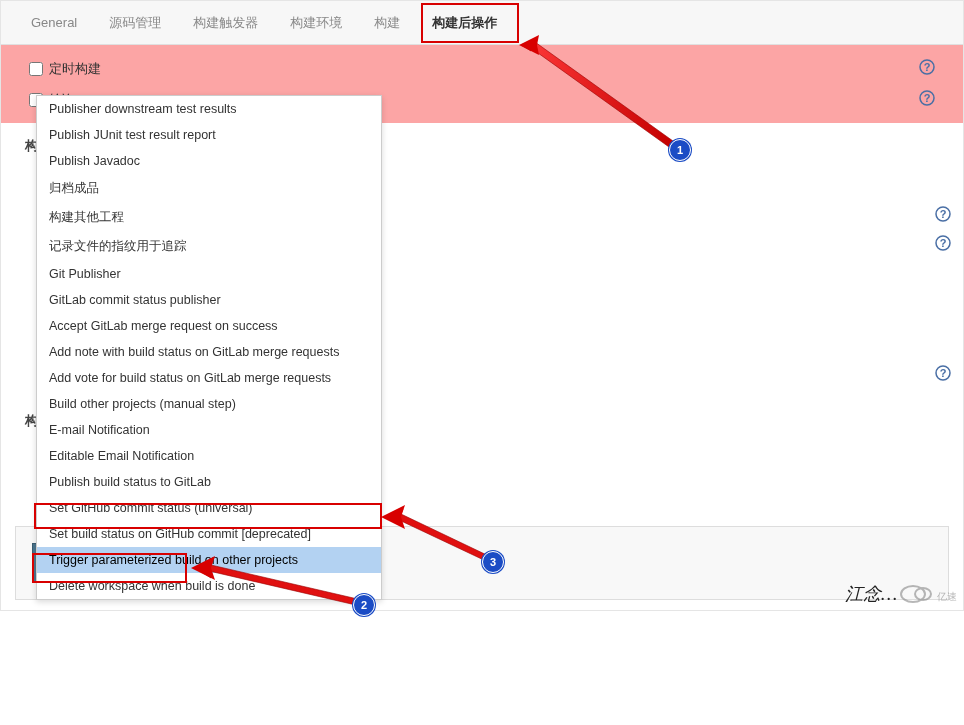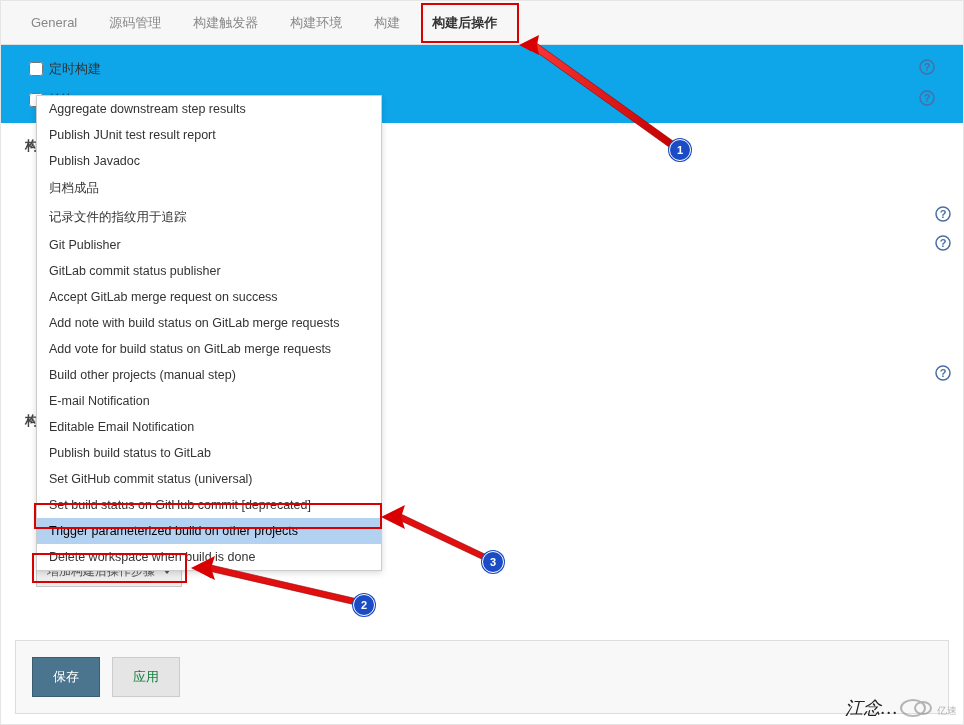--- a/index.html
+++ b/index.html
@@ -1,25 +1,25 @@
 <!DOCTYPE html>
 <html><head>
 <meta charset="utf-8">
 <style>
   * { box-sizing: border-box; margin: 0; padding: 0; }
   body { font-family: "Helvetica Neue", Arial, "Microsoft YaHei", sans-serif; font-size: 13px; color: #444; background: #fff; width: 964px; height: 725px; position: relative; overflow: hidden; }
-  .outer { border: 1px solid #e5e5e5; margin: 0; height: 725px; position: relative; }
+  .outer { border: 1px solid #e5e5e5; margin: 0; height: 611px; position: relative; }
 
   
   .tabs { display: flex; padding: 6px 14px; background: #f7f7f7; border-bottom: 1px solid #e0e0e0; height: 44px; align-items: center; }
   .tab { padding: 8px 16px; color: #888; cursor: pointer; font-size: 13px; }
   .tab.active { color: #333; font-weight: bold; }
 
   
-  .content { padding: 8px 20px; position: relative; background: #0ea5e9; }
+  .content { padding: 8px 20px; position: relative; background: #fca5a5; }
 
   .check-row { display: flex; align-items: center; padding: 6px 8px; }
   .check-row input[type="checkbox"] { margin-right: 6px; width: 14px; height: 14px; }
   .check-row .lbl { color: #333; }
   .help-icon { margin-left: auto; }
 
   .help-svg { width: 16px; height: 16px; }
 
   .section-stub { padding: 6px 4px; color: #444; font-weight: bold; }
 
@@ -111,24 +111,25 @@
         </svg></span>
   </div>
   <div class="help-stack hs2">
     <span><svg class="help-svg" viewBox="0 0 16 16">
           <circle cx="8" cy="8" r="7" fill="none" stroke="#4a6fa5" stroke-width="1.5"></circle>
           <text x="8" y="12" text-anchor="middle" font-size="11" fill="#4a6fa5" font-weight="bold">?</text>
         </svg></span>
   </div>
 
   <div class="dropdown" id="dropdown">
-      <div class="item">Aggregate downstream step results</div>
+      <div class="item">Publisher downstream test results</div>
       <div class="item">Publish JUnit test result report</div>
       <div class="item">Publish Javadoc</div>
       <div class="item">归档成品</div>
+      <div class="item">构建其他工程</div>
       <div class="item">记录文件的指纹用于追踪</div>
       <div class="item">Git Publisher</div>
       <div class="item">GitLab commit status publisher</div>
       <div class="item">Accept GitLab merge request on success</div>
       <div class="item">Add note with build status on GitLab merge requests</div>
       <div class="item">Add vote for build status on GitLab merge requests</div>
       <div class="item">Build other projects (manual step)</div>
       <div class="item">E-mail Notification</div>
       <div class="item">Editable Email Notification</div>
       <div class="item">Publish build status to GitLab</div>

